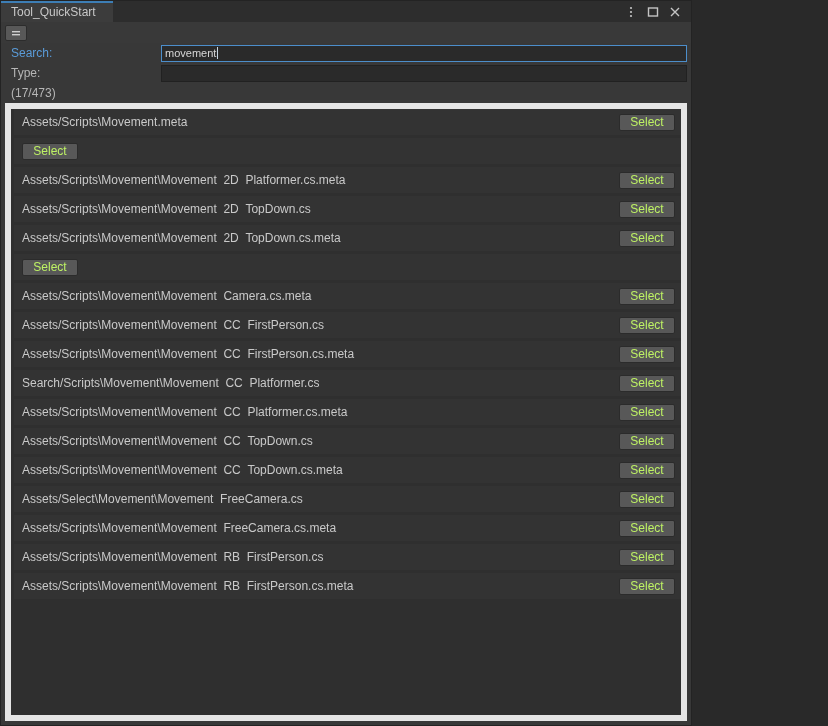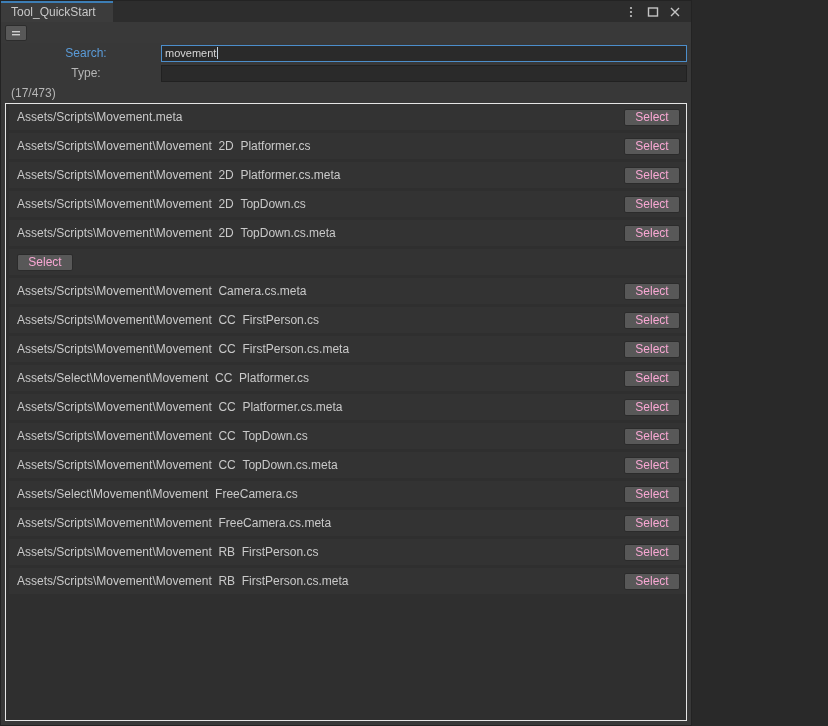--- a/index.html
+++ b/index.html
@@ -107,21 +107,20 @@
     height: 20px;
     padding: 0 4px 0 10px;
     box-sizing: border-box;
   }
   .field-label {
     width: 150px;
     flex: 0 0 150px;
     font-size: 12px;
     color: #b6b6b6;
     line-height: 1;
-    text-align: center;
   }
   .field-label.accent { color: #5a9bd8; }
 
   .field-input {
     flex: 1 1 auto;
     height: 17px;
     background: #2a2a2a;
     border: 1px solid #212121;
     box-sizing: border-box;
     display: flex;
@@ -155,21 +154,21 @@
     color: #b6b6b6;
     line-height: 1;
     text-align: center;
   }
 
   
   .list-area {
     flex: 1 1 auto;
     margin: 1px 4px 4px 4px;
     background: #2f2f2f;
-    border: 1px solid #e5e5e5;
+    border: 6px solid #e5e5e5;
     box-sizing: border-box;
     overflow: hidden;
     padding-left: 3px;
   }
   .row {
     position: relative;
     height: 26px;
     margin-bottom: 3px;
     background: #333333;
     display: flex;
@@ -186,21 +185,21 @@
     overflow: hidden;
     text-overflow: ellipsis;
   }
   .select-btn {
     flex: 0 0 auto;
     min-width: 56px;
     height: 17px;
     background: #585858;
     border: 1px solid #2b2b2b;
     border-radius: 2px;
-    color: #f9a8d4;
+    color: #bef264;
     font-size: 12px;
     line-height: 1;
     display: flex;
     align-items: center;
     justify-content: center;
     box-sizing: border-box;
     margin-right: 2px;
   }
 </style>
 </head>
@@ -262,21 +261,20 @@
     </div>
   </div>
 
   <div class="list-area">
 
   <div class="row">
         <div class="row-path">Assets/Scripts\Movement.meta</div>
         <div class="select-btn">Select</div>
       </div>
       <div class="row">
-        <div class="row-path">Assets/Scripts\Movement\Movement_2D_Platformer.cs</div>
         <div class="select-btn">Select</div>
       </div>
       <div class="row">
         <div class="row-path">Assets/Scripts\Movement\Movement_2D_Platformer.cs.meta</div>
         <div class="select-btn">Select</div>
       </div>
       <div class="row">
         <div class="row-path">Assets/Scripts\Movement\Movement_2D_TopDown.cs</div>
         <div class="select-btn">Select</div>
       </div>
@@ -293,21 +291,21 @@
       </div>
       <div class="row">
         <div class="row-path">Assets/Scripts\Movement\Movement_CC_FirstPerson.cs</div>
         <div class="select-btn">Select</div>
       </div>
       <div class="row">
         <div class="row-path">Assets/Scripts\Movement\Movement_CC_FirstPerson.cs.meta</div>
         <div class="select-btn">Select</div>
       </div>
       <div class="row">
-        <div class="row-path">Assets/Select\Movement\Movement_CC_Platformer.cs</div>
+        <div class="row-path">Search/Scripts\Movement\Movement_CC_Platformer.cs</div>
         <div class="select-btn">Select</div>
       </div>
       <div class="row">
         <div class="row-path">Assets/Scripts\Movement\Movement_CC_Platformer.cs.meta</div>
         <div class="select-btn">Select</div>
       </div>
       <div class="row">
         <div class="row-path">Assets/Scripts\Movement\Movement_CC_TopDown.cs</div>
         <div class="select-btn">Select</div>
       </div>

